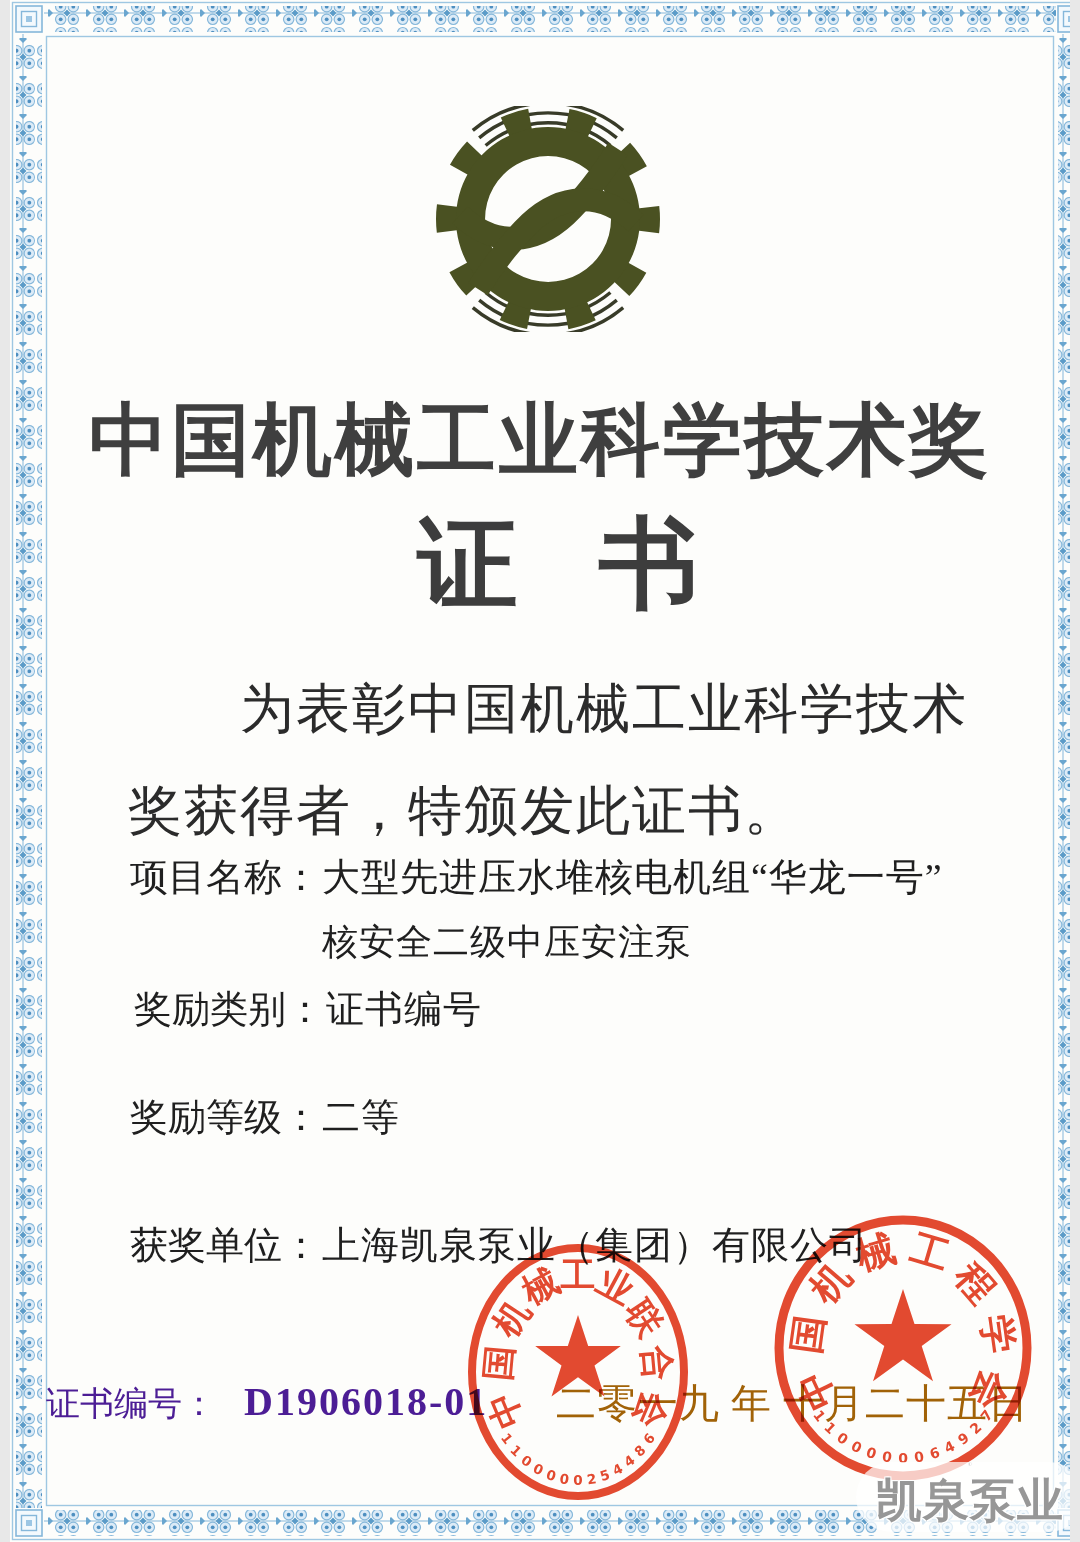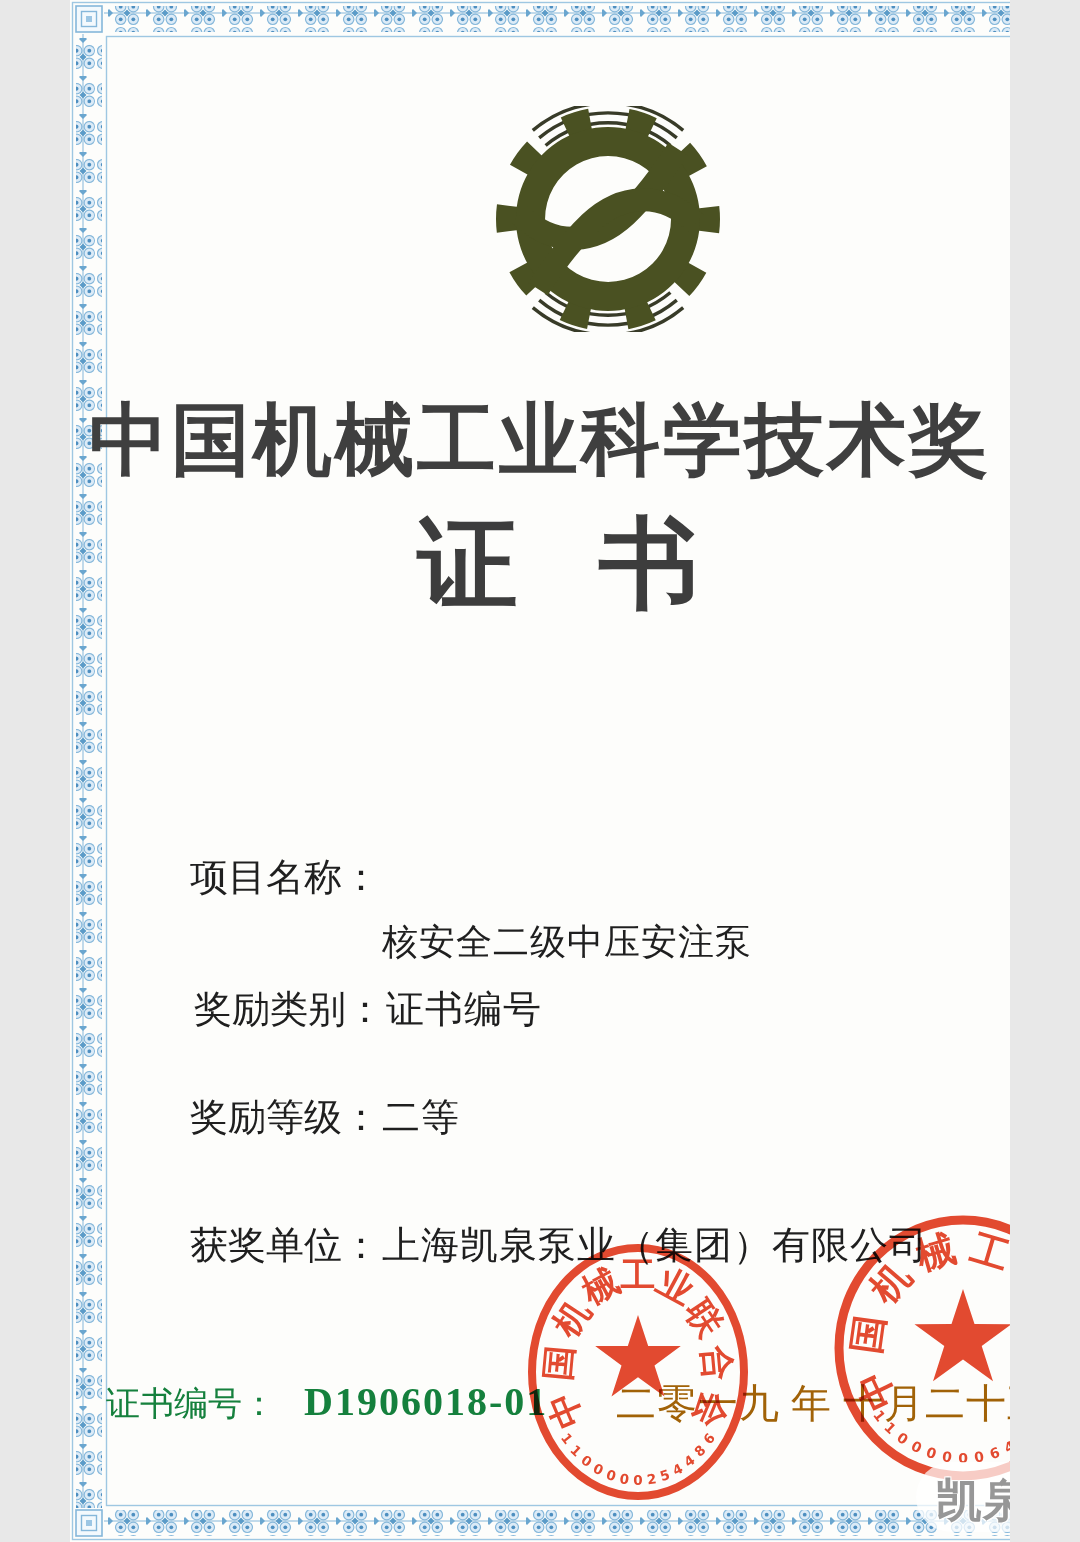--- a/index.html
+++ b/index.html
@@ -1,20 +1,19 @@
 <!DOCTYPE html>
 <html><head>
 <meta charset="utf-8">
 <style>
   html,body{margin:0;padding:0;background:#e8e8e8;}
   .page{
-    position:relative;width:924px;height:1542px;margin:0 auto;
+    position:relative;width:1060px;height:1542px;margin:0 auto;
     background:#fdfdfb;overflow:hidden;
     font-family:"Liberation Serif","DejaVu Serif",serif;
-    padding-left:16px;
   }
   .border-svg{position:absolute;left:0;top:0;z-index:1;}
   .emblem{position:absolute;left:416px;top:106px;width:244px;height:226px;z-index:2;}
   .title{
     position:absolute;left:0;right:0;top:388px;text-align:center;
     font-size:79px;font-weight:700;letter-spacing:3px;color:#3f3f3f;z-index:2;
   }
   .subtitle{
     position:absolute;left:0;right:0;top:498px;text-align:center;
     font-size:100px;font-weight:700;word-spacing:56px;color:#3d3d3d;z-index:2;margin-left:36px;
@@ -26,21 +25,21 @@
   .body-text .indent{text-indent:112px;}
   .field-row{position:absolute;display:flex;font-size:38px;color:#1f1f1f;z-index:2;font-weight:500;align-items:flex-end;}
   .field-row .lbl{width:192px;flex:none;letter-spacing:0;}
   .field-row .val{letter-spacing:1px;}
   .row-project{left:120px;top:852px;}
   .row-project-l2{left:312px;top:918px;position:absolute;font-size:36px;color:#1f1f1f;letter-spacing:1px;z-index:2;font-weight:500;}
   .row-category{left:124px;top:984px;}
   .row-grade{left:120px;top:1092px;}
   .row-winner{left:120px;top:1220px;}
   .cert-row{
-    position:absolute;left:36px;top:1378px;z-index:2;color:#15803d;
+    position:absolute;left:36px;top:1378px;z-index:2;color:#4c1d95;
     font-size:34px;font-weight:500;display:flex;align-items:baseline;
   }
   .cert-row .cert-no{font-size:40px;margin-left:28px;letter-spacing:2px;font-weight:600;}
   .issue-date{
     position:absolute;left:546px;top:1376px;z-index:2;
     font-size:40px;letter-spacing:1px;color:#a16207;font-weight:500;white-space:nowrap;
   }
   .seal-layer{position:absolute;left:0;top:0;width:1080px;height:1542px;z-index:3;
     mix-blend-mode:multiply;opacity:.92;pointer-events:none;}
   .watermark{
@@ -115,23 +114,28 @@
 
     <path fill-rule="evenodd" fill="#4a5122" d="M 0 -92 A 92 92 0 1 1 -0.1 -92 Z M 0 -63 A 63 63 0 1 0 0.1 -63 Z"></path>
 
     <path d="M -88 -4 C -52 30 -12 24 18 -4 C 40 -25 56 -48 70 -70" fill="none" stroke="#4a5122" stroke-width="23"></path>
     <path d="M 88 4 C 52 -30 12 -24 -18 4 C -40 25 -56 48 -70 70" fill="none" stroke="#4a5122" stroke-width="23"></path>
   </svg>
 
   <div class="title">中国机械工业科学技术奖</div>
   <div class="subtitle">证 书</div>
 
+  <div class="body-text">
+    <div class="indent">为表彰中国机械工业科学技术</div>
+    <div>奖获得者，特颁发此证书。</div>
+  </div>
 
   <div class="field-row row-project">
     <span class="lbl">项目名称：</span>
+    <span class="val">大型先进压水堆核电机组“华龙一号”</span>
   </div>
   <div class="row-project-l2">核安全二级中压安注泵</div>
 
   <div class="field-row row-category">
     <span class="lbl">奖励类别：</span>
     <span class="val">证书编号</span>
   </div>
 
   <div class="field-row row-grade">
     <span class="lbl">奖励等级：</span>

